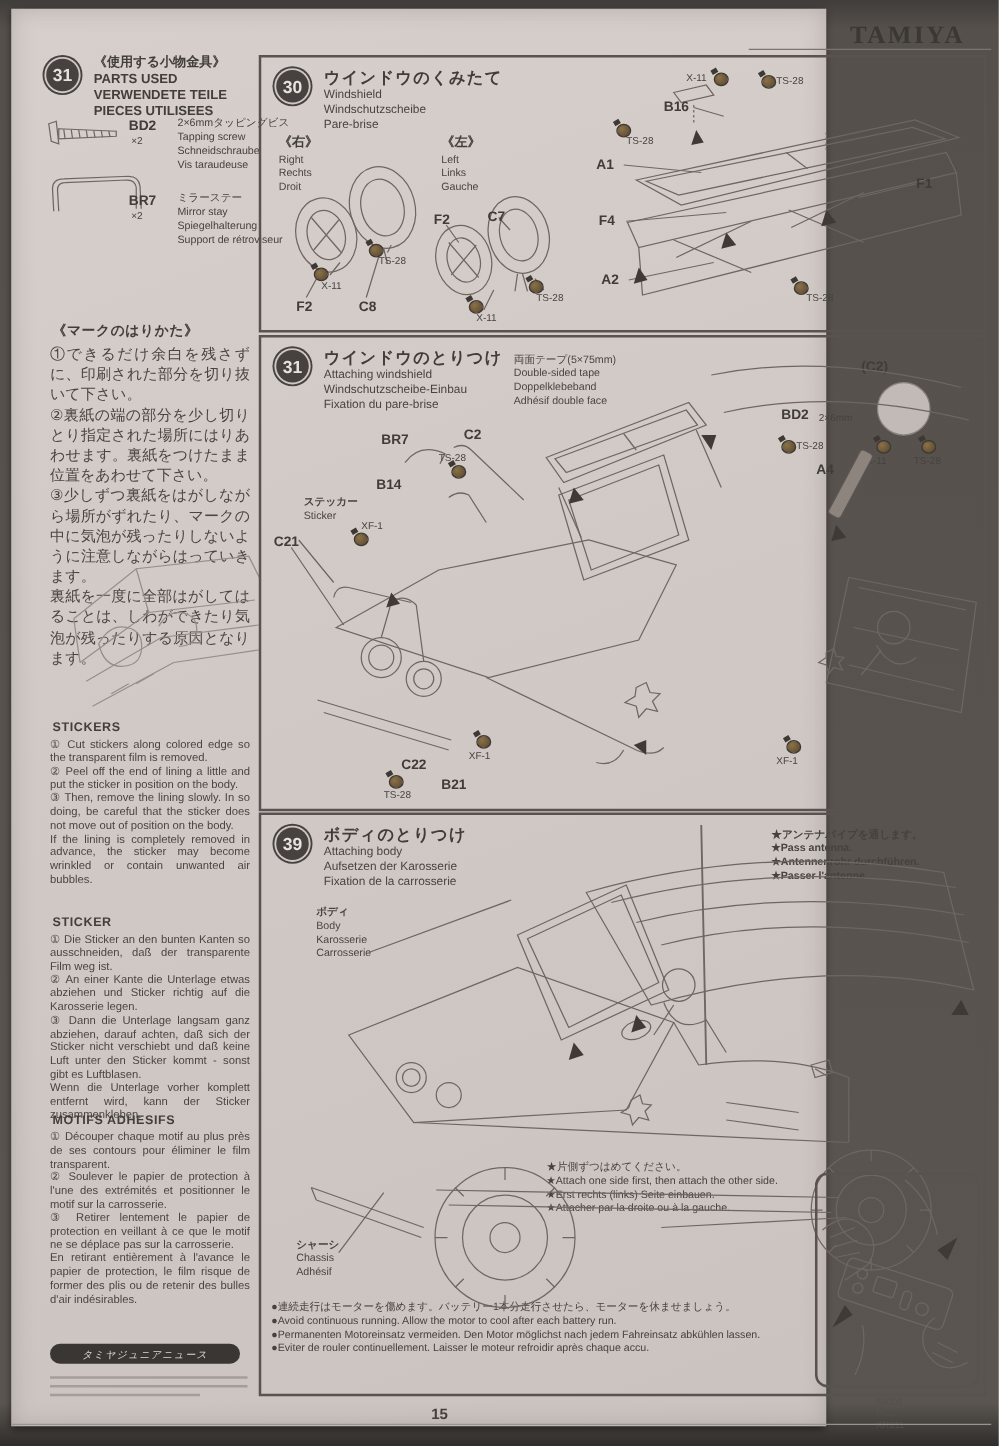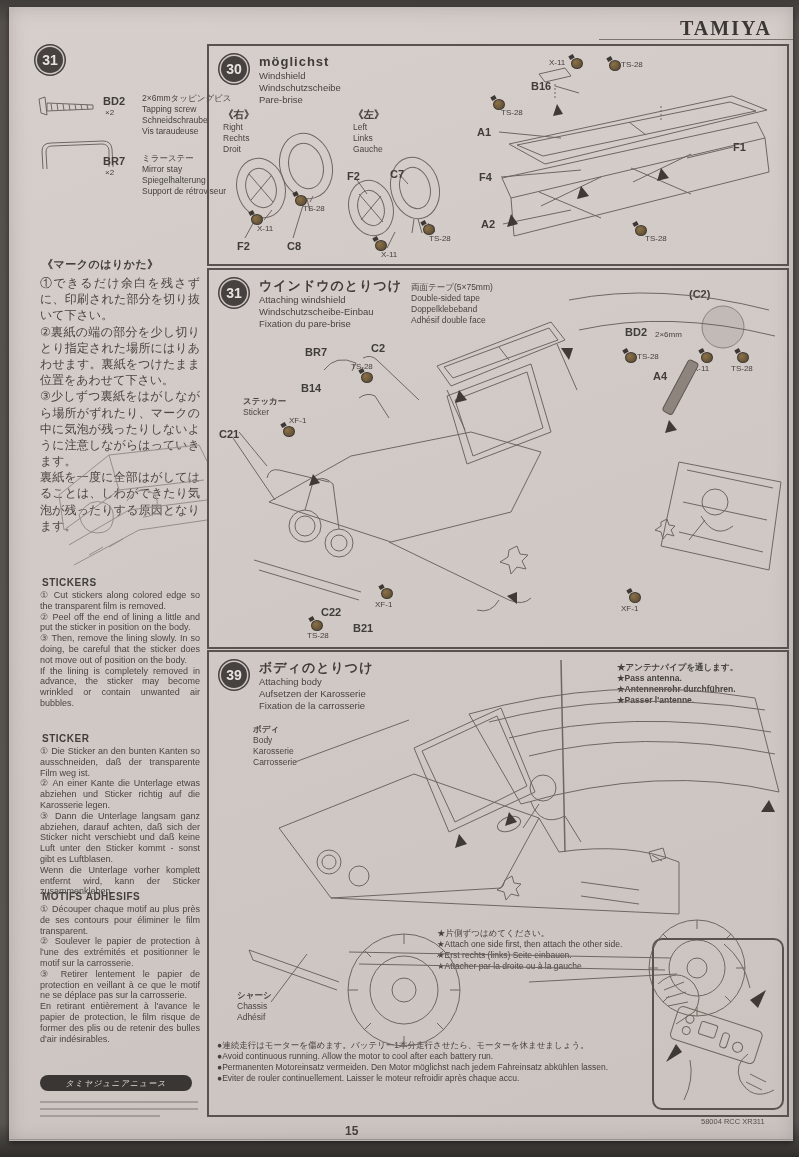--- a/index.html
+++ b/index.html
@@ -2,21 +2,21 @@
 <html><head>
 <meta charset="utf-8">
 <style>
   html,body{margin:0;padding:0;}
   body{
     width:799px;height:1157px;position:relative;overflow:hidden;
     background:linear-gradient(180deg,#413d3a 0%,#55504c 2%,#5a5551 97%,#2f2d2a 100%);
     font-family:"Liberation Sans", sans-serif;
   }
   #paper{
-    position:absolute;left:9px;top:7px;width:784px;height:1134px;
+    position:absolute;left:9px;top:7px;width:652px;height:1134px;
     background:linear-gradient(160deg,#d6cfcc 0%,#d0c9c6 45%,#cac3c0 100%);
     box-shadow:inset 0 0 18px rgba(90,80,75,.25), 0 2px 6px rgba(0,0,0,.5);
   }
   .abs{position:absolute;}
   .box{position:absolute;border:2px solid #585350;}
   .stepnum{
     position:absolute;width:26px;height:26px;border-radius:50%;
     background:#474240;color:#e8e2df;font-weight:bold;font-size:14px;
     display:flex;align-items:center;justify-content:center;
     box-shadow:0 0 0 1.5px #cfc8c5, 0 0 0 3px #474240;
@@ -54,20 +54,26 @@
 </style>
 </head>
 <body>
 
 <div id="paper">
 
   <div class="brand" style="left:671px;top:10px">TAMIYA</div>
   <div class="rule" style="left:590px;top:32px;width:194px"></div>
 
   <div class="stepnum" style="left:28px;top:40px">31</div>
+  <div class="titleblock" style="left:66px;top:37px">
+    <span class="l-jp">《使用する小物金具》</span>
+    <span class="l-jp">PARTS USED</span>
+    <span class="l-jp">VERWENDETE TEILE</span>
+    <span class="l-jp">PIECES UTILISEES</span>
+  </div>
 
   <svg class="abs" style="left:26px;top:88px" width="62" height="22" viewBox="0 0 62 22">
     <g class="sk">
       <path d="M4,4 L10,2 L12,20 L6,18 Z"></path>
       <path d="M12,8 L58,10 L58,14 L12,16 Z"></path>
       <path d="M16,8.5 L17,15.5 M22,8.8 L23,15.5 M28,9 L29,15.3 M34,9.2 L35,15.2 M40,9.4 L41,15 M46,9.6 L47,14.8 M52,9.8 L53,14.6"></path>
     </g>
   </svg>
   <span class="code" style="left:94px;top:88px">BD2</span>
   <span class="paint" style="left:96px;top:101px">×2</span>
@@ -126,21 +132,21 @@
 En retirant entièrement à l'avance le papier de protection, le film risque de former des plis ou de retenir des bulles d'air indésirables.</div>
 
   <div class="badge" style="left:31px;top:1068px;width:152px;height:16px">タミヤジュニアニュース</div>
   <div class="fineline" style="left:31px;top:1094px;width:158px"></div>
   <div class="fineline" style="left:31px;top:1101px;width:158px"></div>
   <div class="fineline" style="left:31px;top:1108px;width:120px"></div>
 
   <div class="box" style="left:198px;top:37px;width:578px;height:218px">
     <div class="stepnum" style="left:12px;top:10px">30</div>
     <div class="titleblock" style="left:50px;top:8px">
-      <span class="t-jp">möglichst</span>
+      <span class="t-jp">ウインドウのくみたて</span>
       <span class="t-sub">Windshield</span>
       <span class="t-sub">Windschutzscheibe</span>
       <span class="t-sub">Pare-brise</span>
     </div>
 
     <div class="langblock" style="left:14px;top:62px">
       <span class="l-jp">《右》</span>
       <span class="l-sub">Right</span>
       <span class="l-sub">Rechts</span>
       <span class="l-sub">Droit</span>

